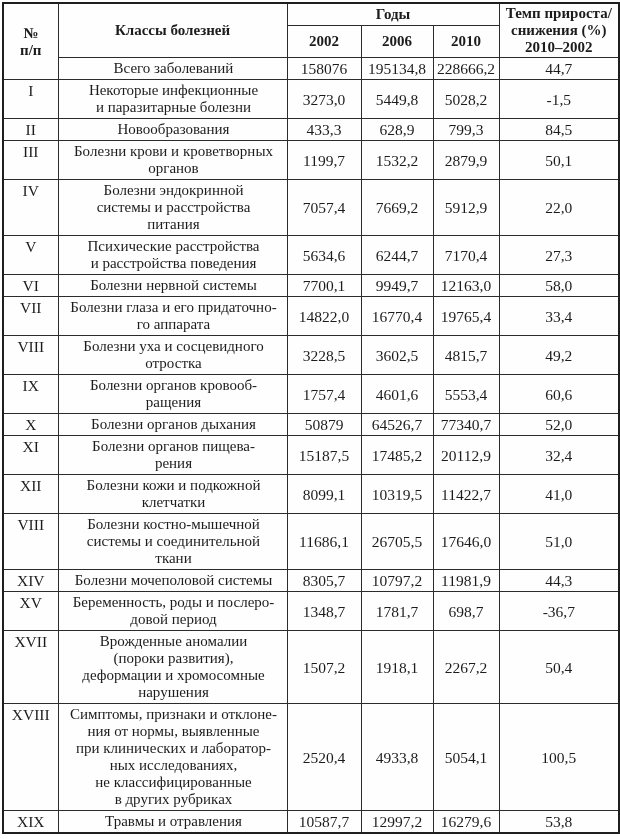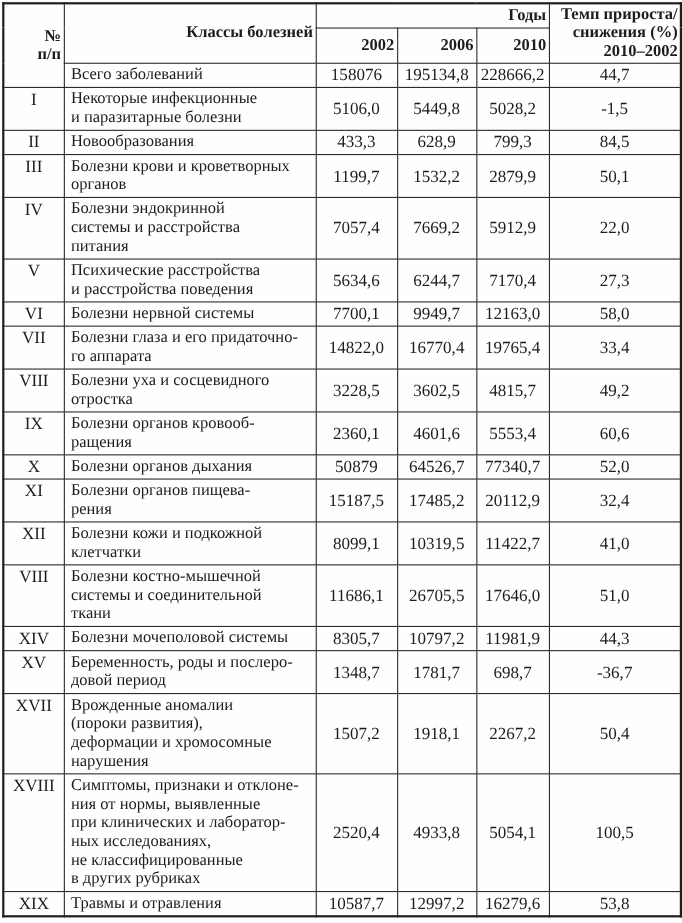--- a/index.html
+++ b/index.html
@@ -24,39 +24,39 @@
     border: 2px solid #1e1e1e;
   }
   table.stats td {
     border: 1px solid #2b2b2b;
     box-sizing: border-box;
     overflow: hidden;
   }
   
   td.hdr {
     font-weight: bold;
-    text-align: right;
+    text-align: center;
     vertical-align: middle;
     font-size: 15px;
     line-height: 17px;
     white-space: pre-line;
     padding: 1px 2px;
   }
   tr.years-label-row { height: 21px; }
   tr.years-row { height: 31px; margin-top: 48px; }
   
   td.roman {
     text-align: center;
     vertical-align: top;
     font-size: 15.5px;
     line-height: 17px;
     padding: 2px 1px;
   }
   td.name {
-    text-align: left;
+    text-align: center;
     vertical-align: top;
     font-size: 15px;
     line-height: 17px;
     padding: 2px 4px 2px 6px;
     white-space: pre-line;
   }
   td.val {
     text-align: center;
     vertical-align: middle;
     font-size: 15.5px;
@@ -98,21 +98,21 @@
         <td class="val">158076</td>
         <td class="val">195134,8</td>
         <td class="val">228666,2</td>
         <td class="val">44,7</td>
       </tr>
 
   <tr>
     <td class="roman">I</td>
     <td class="name">Некоторые инфекционные
 и паразитарные болезни</td>
-    <td class="val">5106,0</td>
+    <td class="val">3273,0</td>
     <td class="val">5449,8</td>
     <td class="val">5028,2</td>
     <td class="val">-1,5</td>
   </tr>
 
   <tr>
     <td class="roman">II</td>
     <td class="name">Новообразования</td>
     <td class="val">433,3</td>
     <td class="val">628,9</td>
@@ -177,21 +177,21 @@
     <td class="val">3228,5</td>
     <td class="val">3602,5</td>
     <td class="val">4815,7</td>
     <td class="val">49,2</td>
   </tr>
 
   <tr>
     <td class="roman">IX</td>
     <td class="name">Болезни органов кровооб-
 ращения</td>
-    <td class="val">2360,1</td>
+    <td class="val">1757,4</td>
     <td class="val">4601,6</td>
     <td class="val">5553,4</td>
     <td class="val">60,6</td>
   </tr>
 
   <tr>
     <td class="roman">X</td>
     <td class="name">Болезни органов дыхания</td>
     <td class="val">50879</td>
     <td class="val">64526,7</td>

